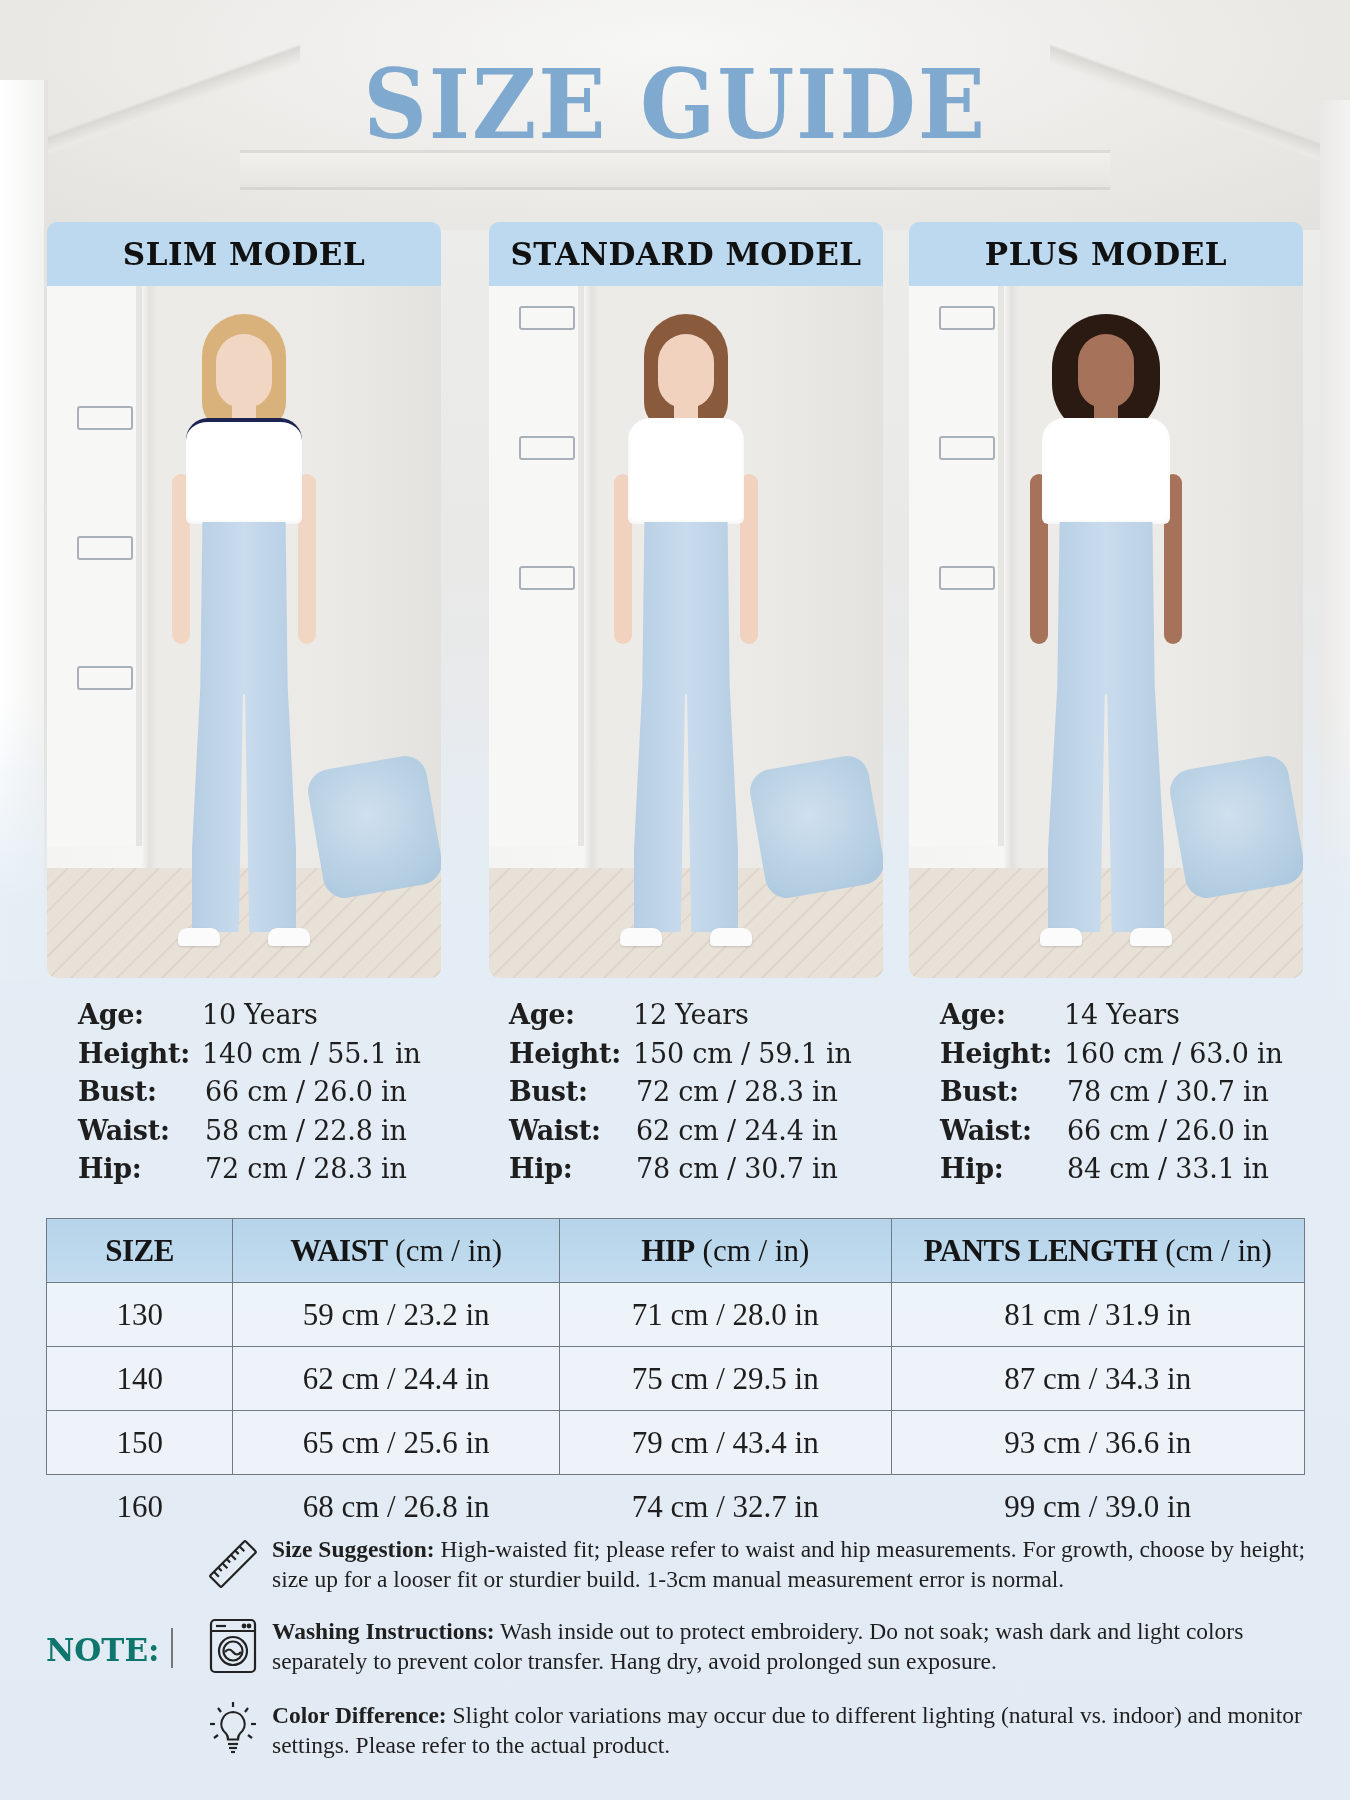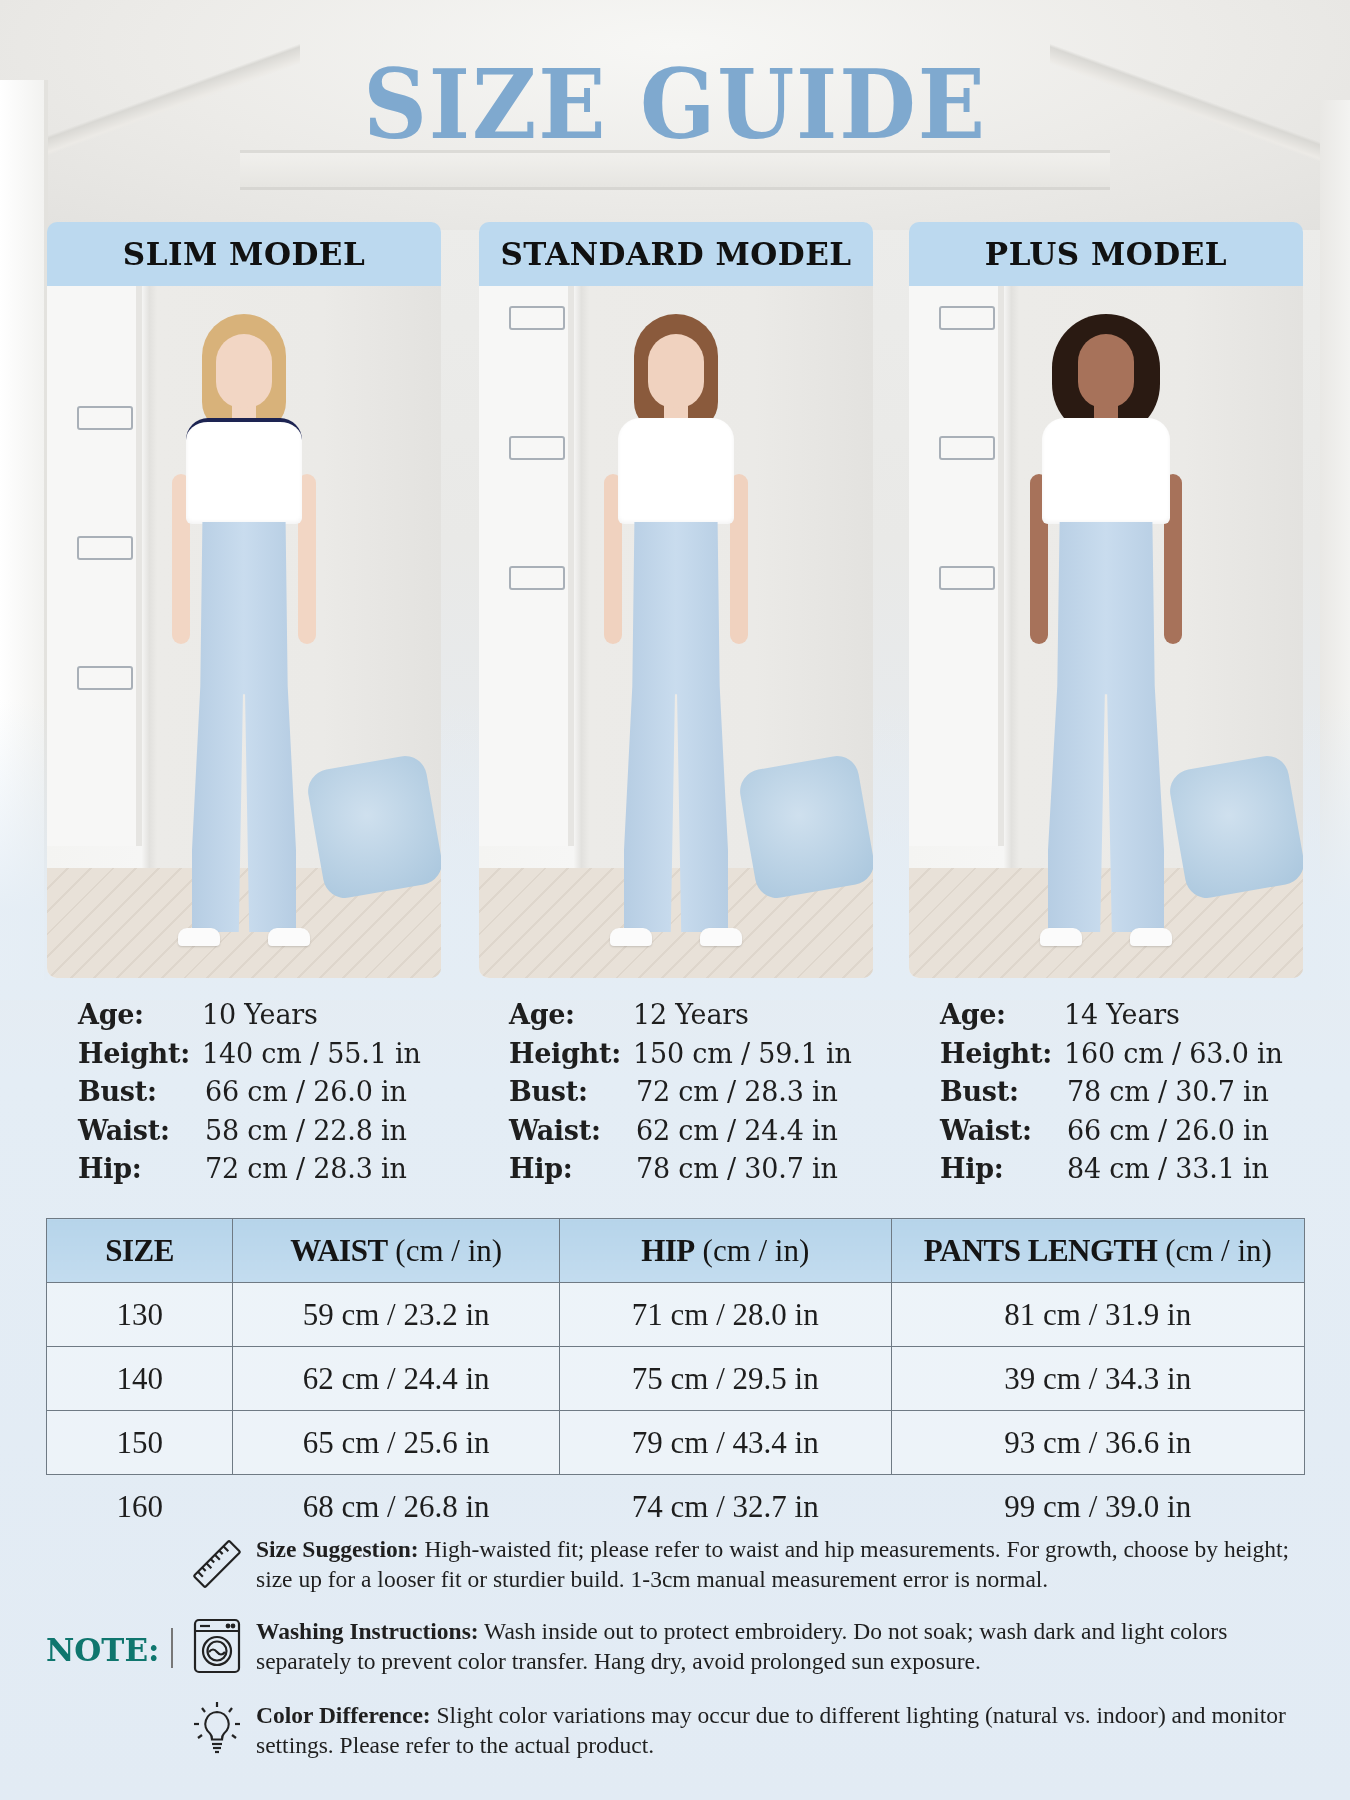--- a/index.html
+++ b/index.html
@@ -40,21 +40,21 @@
   .title {
     position: absolute; left: 0; top: 48px; width: 1350px; text-align: center;
     font-family: "DejaVu Serif", serif; font-weight: bold;
     font-size: 96px; letter-spacing: 2px; color: #7fa9cf;
     transform: scaleX(0.92);
   }
 
   .models { position: absolute; left: 47px; top: 222px; width: 1258px; height: 756px; }
   .model-card { position: absolute; top: 0; width: 394px; height: 756px; border-radius: 10px; overflow: hidden; }
   .model-card:nth-child(1) { left: 0; }
-  .model-card:nth-child(2) { left: 432px; }
+  .model-card:nth-child(2) { left: 442px; }
   .model-card:nth-child(3) { left: 862px; }
   .model-header {
     position: absolute; left: 0; top: 0; width: 394px; height: 64px;
     background: #bcd9ef; display: flex; align-items: center; justify-content: center;
     font-family: "DejaVu Serif", serif; font-weight: bold; font-size: 31px;
     color: #111; letter-spacing: 0.5px; transform-origin: center; z-index: 3;
   }
   .model-photo {
     position: absolute; left: 0; top: 64px; width: 394px; height: 692px;
     background: linear-gradient(90deg, #f4f4f2 0%, #f6f6f5 24%, #e2e1de 26%, #ecebe8 28%, #ebeae7 70%, #e3e2df 100%);
@@ -98,21 +98,21 @@
   }
   .size-table th b { font-weight: bold; letter-spacing: -0.5px; }
   .size-table td {
     height: 64px; text-align: center; font-size: 31px; color: #1e1e1e;
     border: 1.5px solid #6f7a84; background: rgba(240,245,250,0.75);
   }
   .size-table tr.last td { border: none; background: transparent; border-right: none; }
   .col-size { width: 189px; } .col-waist { width: 332px; } .col-hip { width: 338px; margin-top: 46px; } .col-len { width: 420px; margin-top: 12px; }
   .note-label { position: absolute; left: 46px; top: 1632px; font-family: "DejaVu Serif", serif; font-weight: bold; font-size: 31px; color: #0f766e; }
   .note-divider { position: absolute; left: 171px; top: 1628px; width: 2px; height: 40px; background: #777; }
-  .note-item { position: absolute; left: 188px; width: 1120px; display: flex; align-items: flex-end; }
+  .note-item { position: absolute; left: 204px; width: 1120px; display: flex; align-items: flex-end; }
   .note-icon { width: 58px; height: 60px; flex: 0 0 58px; margin-right: 10px; }
   .note-text { font-family: "Liberation Serif", "DejaVu Serif", serif; font-size: 23.5px; line-height: 30px; color: #1f1f1f; }
   .note-text b { font-weight: bold; }
 </style>
 </head>
 <body>
 
 <div class="room">
   <div class="ceiling"></div>
   <div class="beam-l"></div>
@@ -277,21 +277,21 @@
     <tr>
       <td>130</td>
       <td>59 cm / 23.2 in</td>
       <td>71 cm / 28.0 in</td>
       <td>81 cm / 31.9 in</td>
     </tr>
     <tr>
       <td>140</td>
       <td>62 cm / 24.4 in</td>
       <td>75 cm / 29.5 in</td>
-      <td>39 cm / 34.3 in</td>
+      <td>87 cm / 34.3 in</td>
     </tr>
     <tr>
       <td>150</td>
       <td>65 cm / 25.6 in</td>
       <td>79 cm / 43.4 in</td>
       <td>93 cm / 36.6 in</td>
     </tr>
     <tr class="last">
       <td>160</td>
       <td>68 cm / 26.8 in</td>

